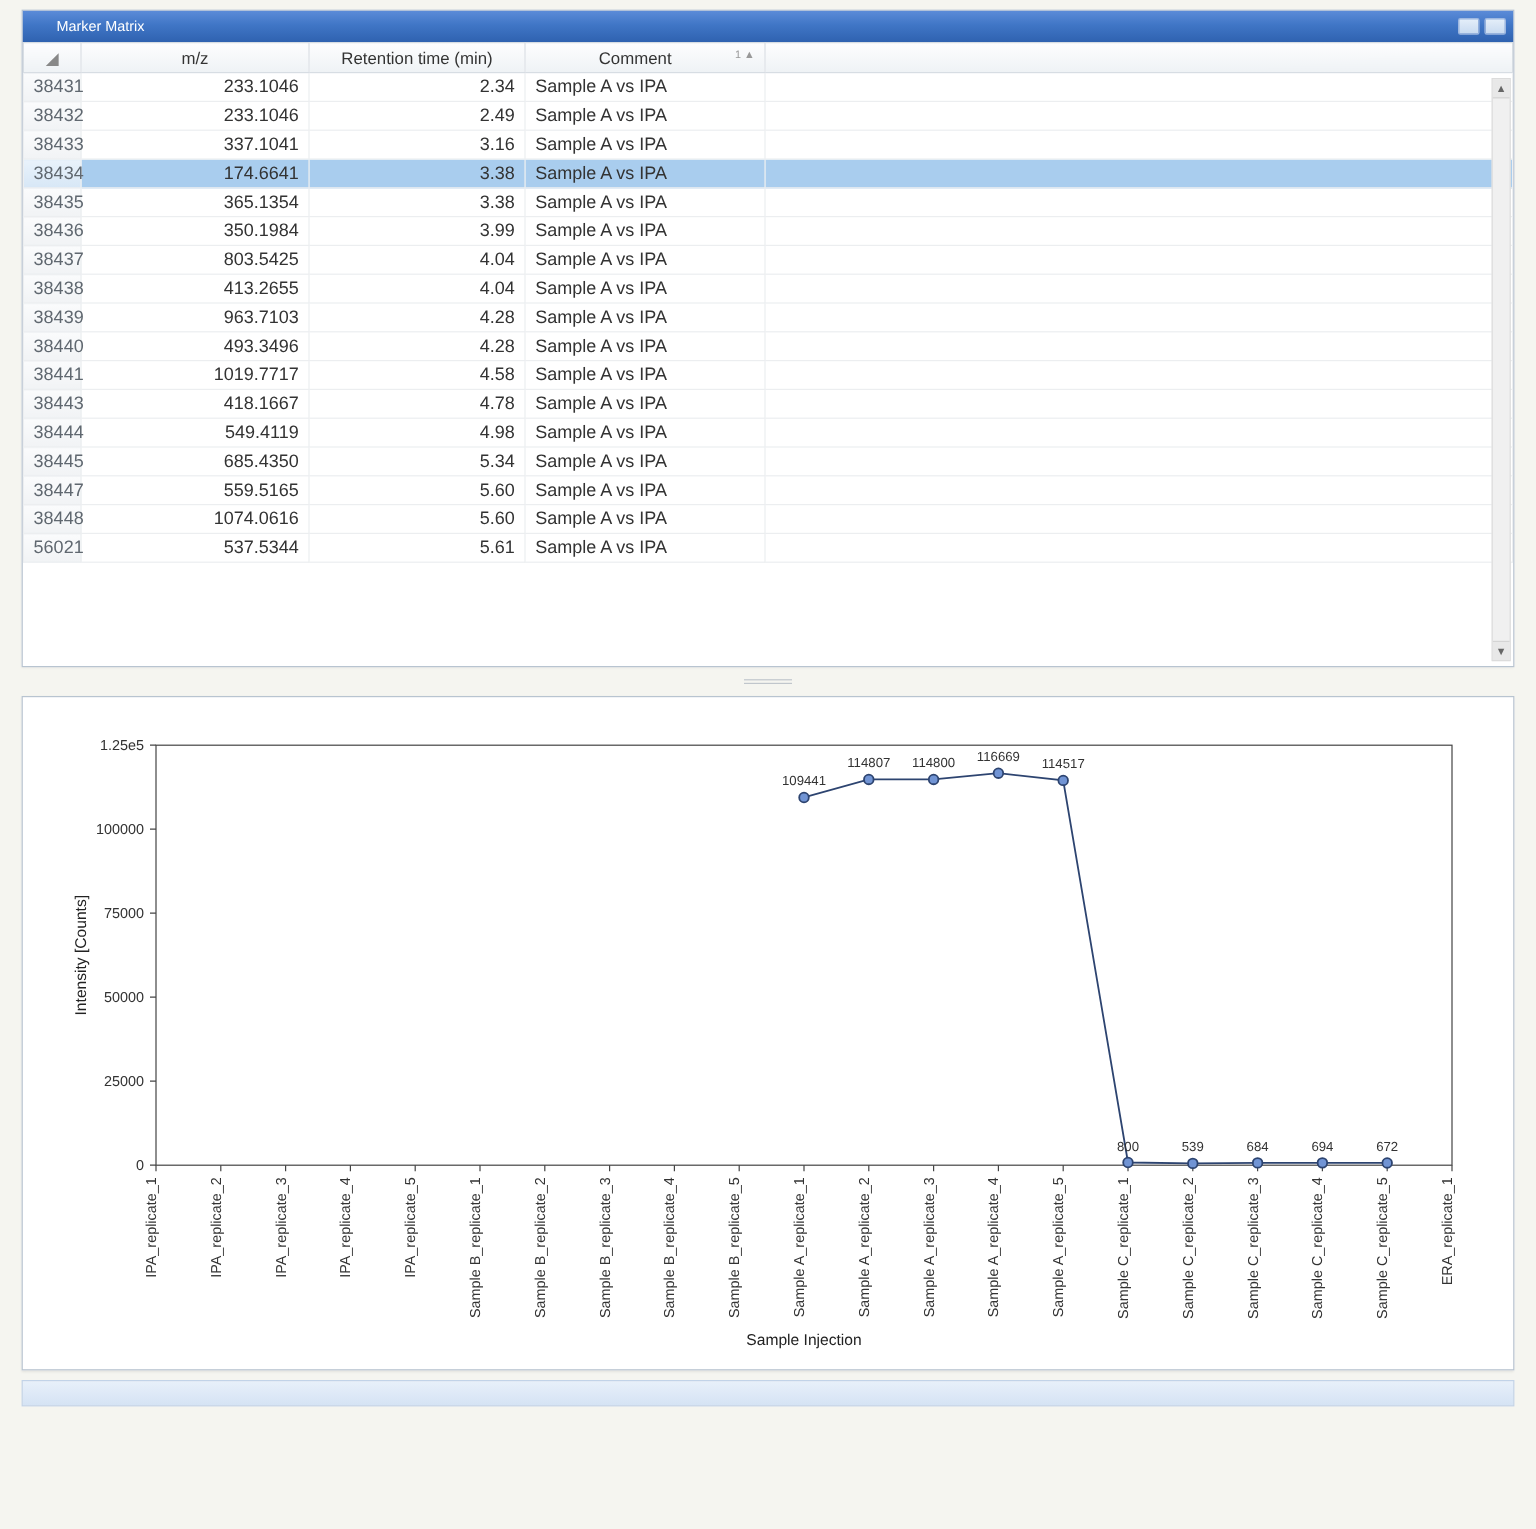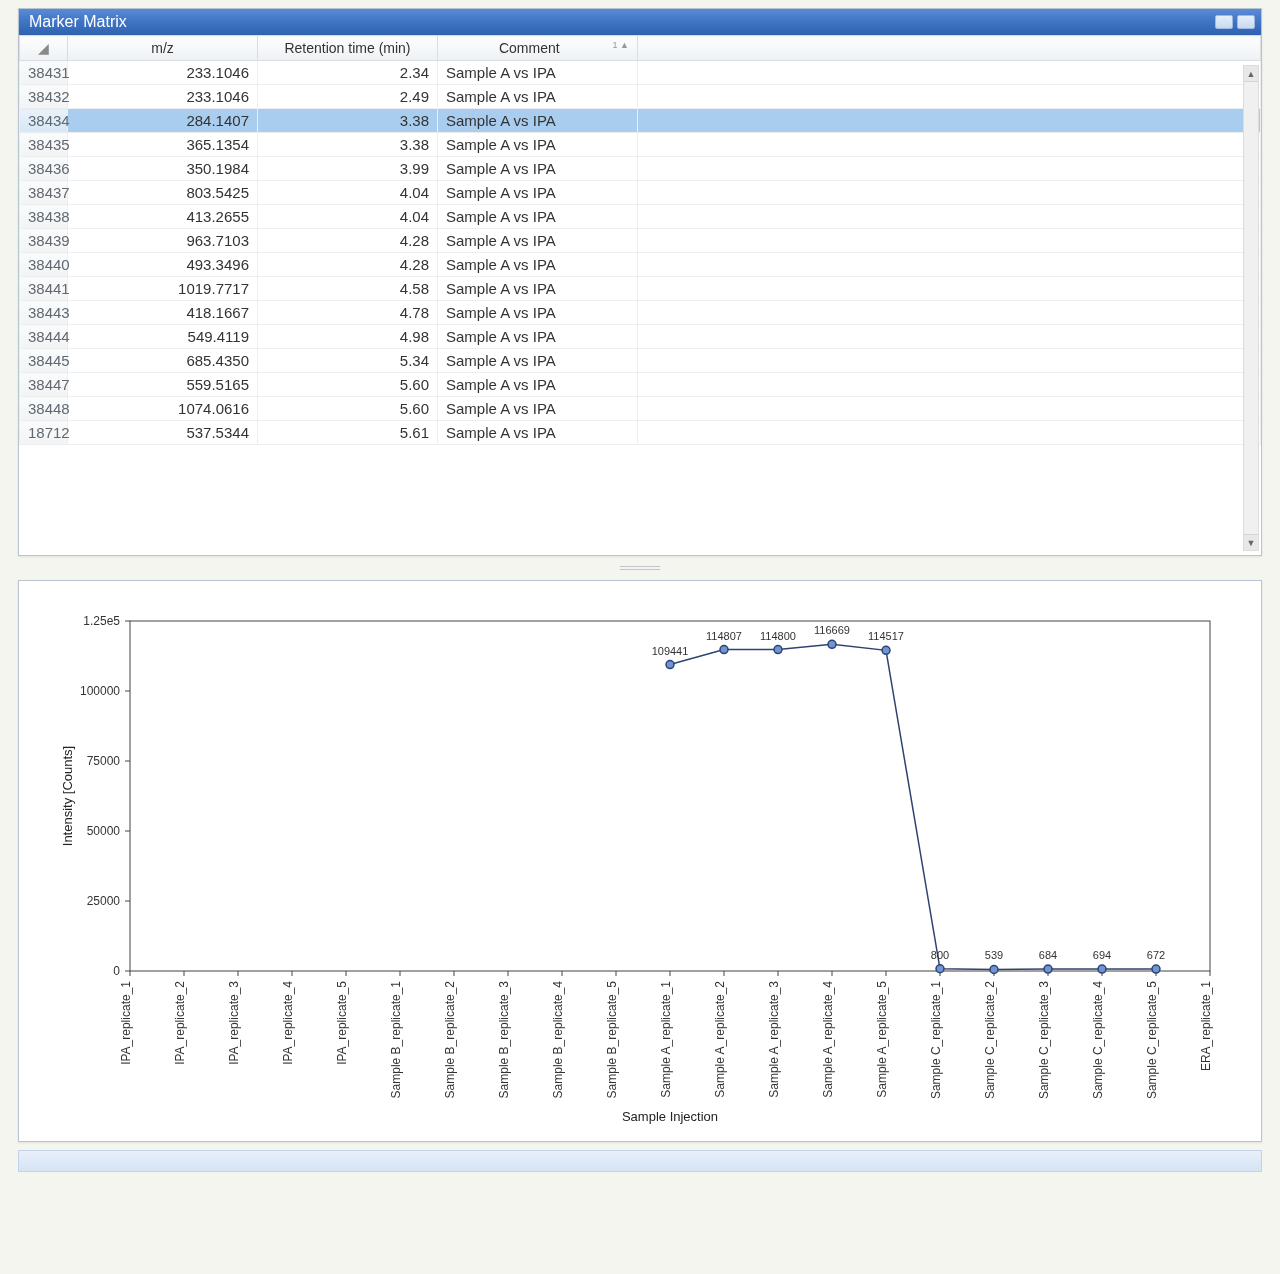--- a/index.html
+++ b/index.html
@@ -15,24 +15,24 @@
     margin: 8px 18px;
     background: #fff;
     border: 1px solid #b8c4d0;
     box-shadow: 0 1px 2px rgba(0,0,0,0.08);
   }
   .panel-header {
     display: flex;
     align-items: center;
     justify-content: space-between;
     height: 26px;
-    padding: 0 6px 0 10px;
+    padding: 0 6px 0 28px;
     background: linear-gradient(to bottom, #5b8bd8 0%, #4076c6 45%, #2f62b0 100%);
     color: #fff;
-    font-size: 16px;
+    font-size: 12px;
   }
   .panel-header .title { }
   .win-controls { display: flex; gap: 4px; align-items: center; }
   .win-btn {
     width: 18px; height: 14px;
     border: 1px solid #9fb8e0;
     background: linear-gradient(to bottom,#e4eef9,#c8daf0);
     border-radius: 2px;
   }
   .move-cross {
@@ -155,23 +155,30 @@
             <td class="cmt">Sample A vs IPA</td>
             <td></td>
           </tr>
           <tr>
             <td class="rownum">38432</td>
             <td class="mz">233.1046</td>
             <td class="rt">2.49</td>
             <td class="cmt">Sample A vs IPA</td>
             <td></td>
           </tr>
+          <tr>
+            <td class="rownum">38433</td>
+            <td class="mz">337.1041</td>
+            <td class="rt">3.16</td>
+            <td class="cmt">Sample A vs IPA</td>
+            <td></td>
+          </tr>
           <tr class="selected">
             <td class="rownum">38434</td>
-            <td class="mz">284.1407</td>
+            <td class="mz">174.6641</td>
             <td class="rt">3.38</td>
             <td class="cmt">Sample A vs IPA</td>
             <td></td>
           </tr>
           <tr>
             <td class="rownum">38435</td>
             <td class="mz">365.1354</td>
             <td class="rt">3.38</td>
             <td class="cmt">Sample A vs IPA</td>
             <td></td>
@@ -247,21 +254,21 @@
             <td></td>
           </tr>
           <tr>
             <td class="rownum">38448</td>
             <td class="mz">1074.0616</td>
             <td class="rt">5.60</td>
             <td class="cmt">Sample A vs IPA</td>
             <td></td>
           </tr>
           <tr>
-            <td class="rownum">18712</td>
+            <td class="rownum">56021</td>
             <td class="mz">537.5344</td>
             <td class="rt">5.61</td>
             <td class="cmt">Sample A vs IPA</td>
             <td></td>
           </tr>
         </tbody>
     </table>
     <div class="vscroll">
       <div class="arrow">▲</div>
       <div class="arrow down">▼</div>

